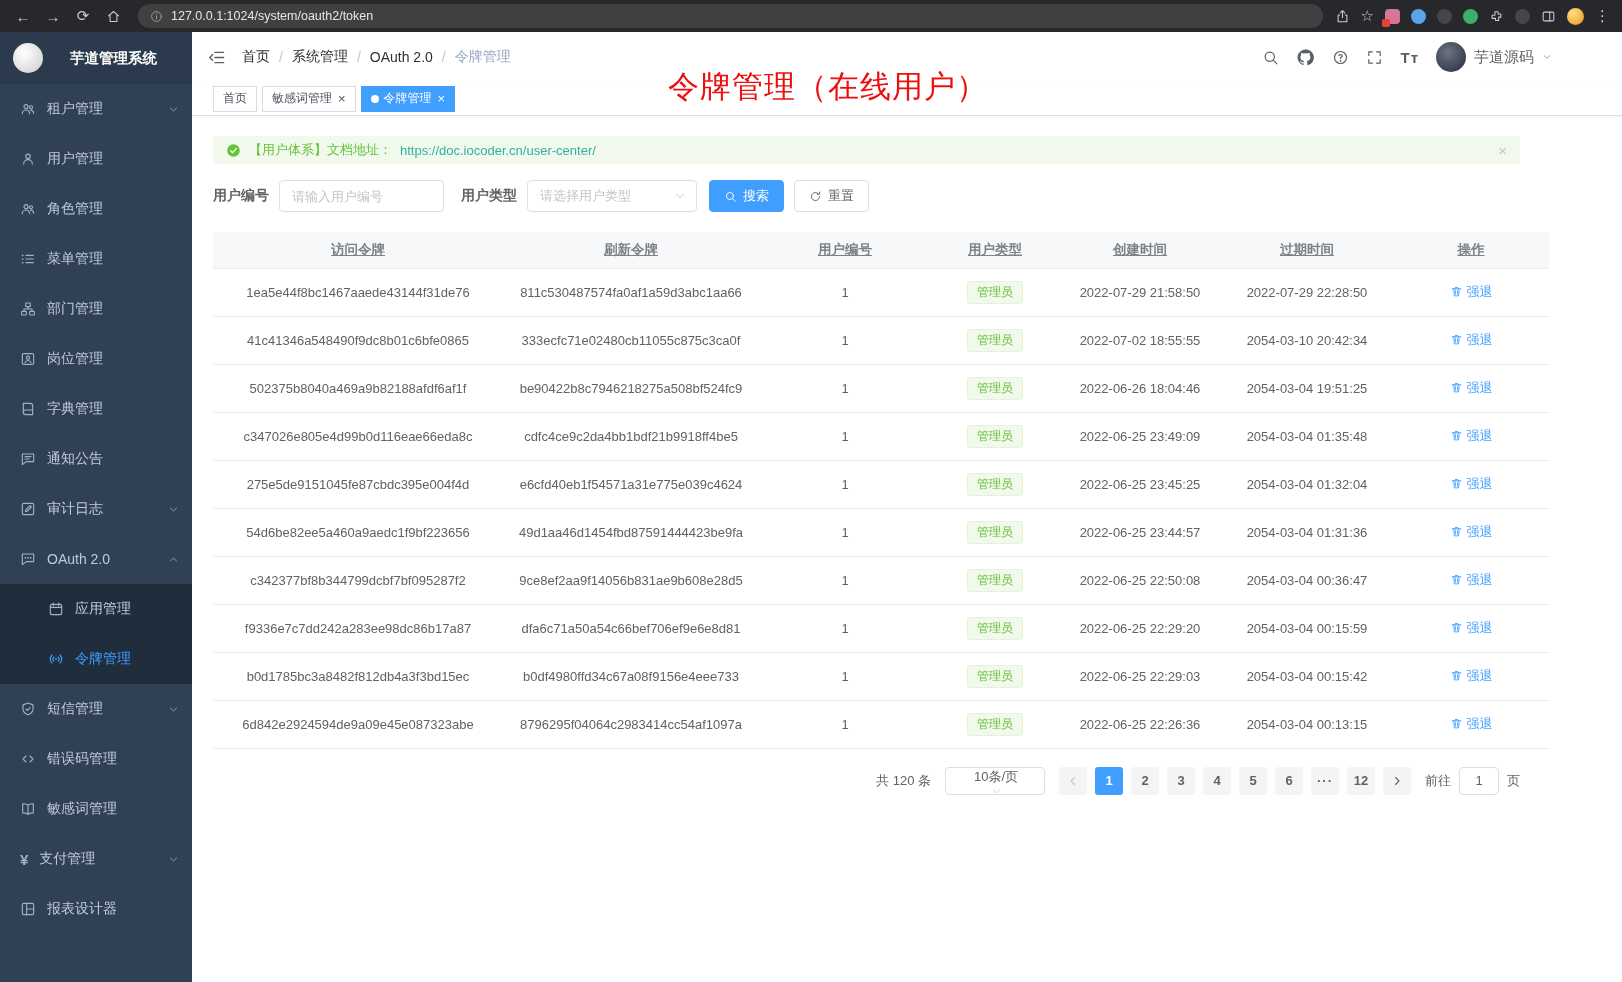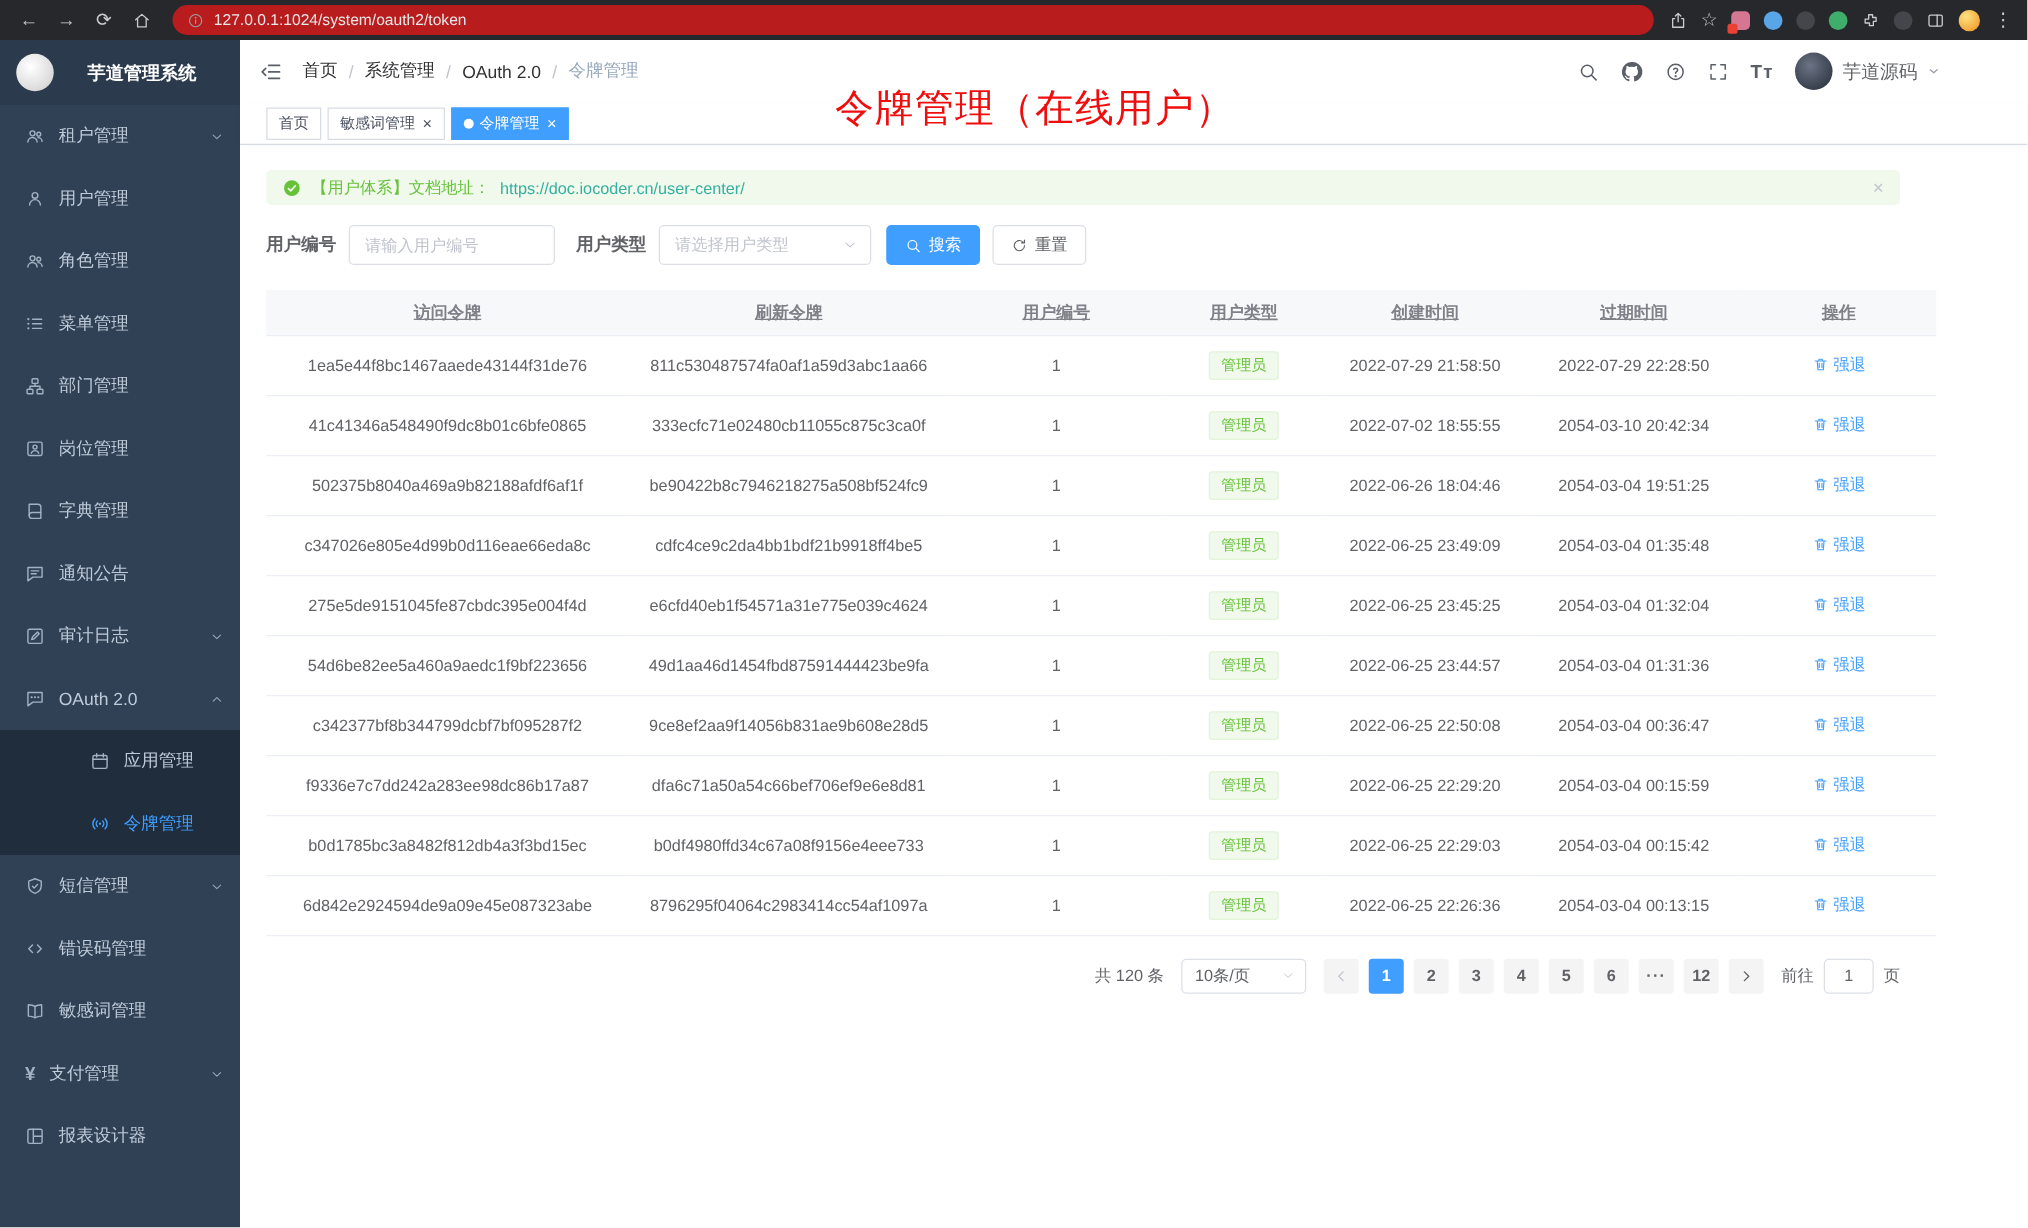--- a/index.html
+++ b/index.html
@@ -6,21 +6,21 @@
   html, body { width: 1622px; height: 982px; overflow: hidden; }
   body { font-family: "Liberation Sans", "DejaVu Sans", sans-serif; background: #fff; position: relative; }
 
   .icon { display: inline-flex; align-items: center; justify-content: center; }
   .icon svg { width: 1em; height: 1em; display: block; fill: none; stroke: currentColor; stroke-width: 1.7; stroke-linecap: round; stroke-linejoin: round; }
   .icon.txt { font-style: normal; }
 
   
   .browser-bar { height: 32px; background: #27282c; display: flex; align-items: center; padding: 0 10px; gap: 4px; color: #c9cbcf; }
   .nav-btn { width: 26px; height: 26px; display: inline-flex; align-items: center; justify-content: center; font-size: 15px; cursor: pointer; border-radius: 50%; }
-  .url-pill { flex: 1; height: 24px; background: #b91c1c; border-radius: 12px; display: flex; align-items: center; padding: 0 12px; gap: 8px; color: #e6e7e9; font-size: 12.5px; margin: 0 8px; }
+  .url-pill { flex: 1; height: 24px; background: #404040; border-radius: 12px; display: flex; align-items: center; padding: 0 12px; gap: 8px; color: #e6e7e9; font-size: 12.5px; margin: 0 8px; }
   .url-pill .icon { font-size: 13px; color: #9aa0a6; }
   .browser-actions { display: flex; align-items: center; gap: 11px; padding-right: 2px; }
   .browser-actions .icon { font-size: 15px; cursor: pointer; }
   .ext-dot { width: 15px; height: 15px; border-radius: 50%; position: relative; cursor: pointer; flex-shrink: 0; }
   .ext-pink { background: #d57792; border-radius: 4px; }
   .ext-blue { background: #58a6e8; }
   .ext-dark { background: #44464c; }
   .ext-green { background: #3fae6a; }
   .ext-badge { position: absolute; left: -3px; bottom: -3px; width: 8px; height: 8px; background: #e94235; border-radius: 2px; }
   .chrome-avatar { width: 17px; height: 17px; border-radius: 50%; background: radial-gradient(circle at 35% 32%, #ffe082, #f2a93b 70%, #d98324); cursor: pointer; }
@@ -33,21 +33,21 @@
   .logo { height: 52px; display: flex; align-items: center; gap: 27px; padding: 0 13px; background: #2b3a4d; cursor: pointer; flex-shrink: 0; }
   .logo-avatar { width: 30px; height: 30px; border-radius: 50%; background: radial-gradient(circle at 38% 35%, #ffffff, #d8d8d8 75%, #b9b9b9); flex-shrink: 0; }
   .logo-title { color: #fff; font-weight: 700; font-size: 14.5px; white-space: nowrap; }
   .menu { flex: 1; }
   .menu-item { height: 50px; display: flex; align-items: center; gap: 11px; padding: 0 14px 0 20px; font-size: 14px; position: relative; cursor: pointer; white-space: nowrap; }
   .menu-item .icon { font-size: 16px; color: #a3b1c2; flex-shrink: 0; }
   .menu-item .icon.txt { font-weight: 700; font-size: 15px; }
   .menu-item .chev { position: absolute; right: 13px; font-size: 11px; color: #96a3b3; }
   .menu-item .chev svg { width: 11px; height: 11px; stroke-width: 2; }
   .submenu { background: #1f2d3d; }
-  .submenu .menu-item { padding-left: 72px; }
+  .submenu .menu-item { padding-left: 48px; }
   .menu-item.active { color: #409eff; }
   .menu-item.active .icon { color: #409eff; }
 
   
   .main { flex: 1; display: flex; flex-direction: column; background: #fff; min-width: 0; }
   .header { height: 50px; display: flex; align-items: center; padding: 0 70px 0 15px; }
   .fold-btn { font-size: 19px; color: #5a5e66; cursor: pointer; margin-right: 16px; }
   .breadcrumb { display: flex; align-items: center; font-size: 14px; color: #303133; }
   .breadcrumb .sep { margin: 0 9px; color: #c0c4cc; }
   .breadcrumb .crumb.last { color: #97a8be; }
@@ -92,21 +92,21 @@
 
   .table-wrap { margin-top: 20px; }
   table { width: 100%; border-collapse: collapse; font-size: 13px; color: #606266; table-layout: fixed; }
   th { height: 36px; background: #f7f8fa; color: #7e8188; font-weight: 700; text-align: center; border-bottom: 1px solid #ebeef5; font-size: 13.5px; text-decoration: underline; }
   td { height: 48px; text-align: center; border-bottom: 1px solid #ebeef5; overflow: hidden; white-space: nowrap; }
   .badge { display: inline-block; padding: 2px 9px; font-size: 12px; border-radius: 3px; background: #f0f9eb; border: 1px solid #e1f3d8; color: #67c23a; }
   .action-link { color: #409eff; display: inline-flex; align-items: center; gap: 4px; font-size: 13px; cursor: pointer; }
   .action-link .icon { font-size: 13px; }
 
   .pagination { display: flex; align-items: center; justify-content: flex-end; gap: 8px; margin-top: 18px; font-size: 13px; color: #606266; }
-  .page-size { width: 100px; height: 28px; border: 1px solid #dcdfe6; border-radius: 4px; display: flex; align-items: center; justify-content: space-between; padding: 0 8px 0 10px; color: #606266; cursor: pointer; margin: 0 6px; }
+  .page-size { width: 100px; height: 28px; border: 1px solid #dcdfe6; border-radius: 4px; display: flex; align-items: center; justify-content: space-between; padding: 0 8px 0 10px; color: #606266; cursor: pointer; margin: 0 6px; flex-direction: column; }
   .page-size .icon { font-size: 11px; color: #c0c4cc; }
   .pager-group { display: flex; align-items: center; gap: 8px; }
   .pager-btn { min-width: 28px; height: 28px; border-radius: 3px; background: #f4f4f5; color: #606266; display: inline-flex; align-items: center; justify-content: center; font-weight: 700; cursor: pointer; padding: 0 4px; font-size: 13px; }
   .pager-btn.active { background: #409eff; color: #fff; }
   .pager-btn.arrow { color: #606266; }
   .pager-btn.arrow.disabled { color: #c0c4cc; }
   .pager-btn.arrow svg { width: 12px; height: 12px; stroke-width: 2.2; }
   .pager-btn.more { color: #606266; letter-spacing: 1px; }
   .goto-label { margin-left: 6px; }
   .goto-input { width: 40px; height: 28px; border: 1px solid #dcdfe6; border-radius: 4px; text-align: center; font-size: 13px; color: #606266; outline: none; font-family: inherit; }

